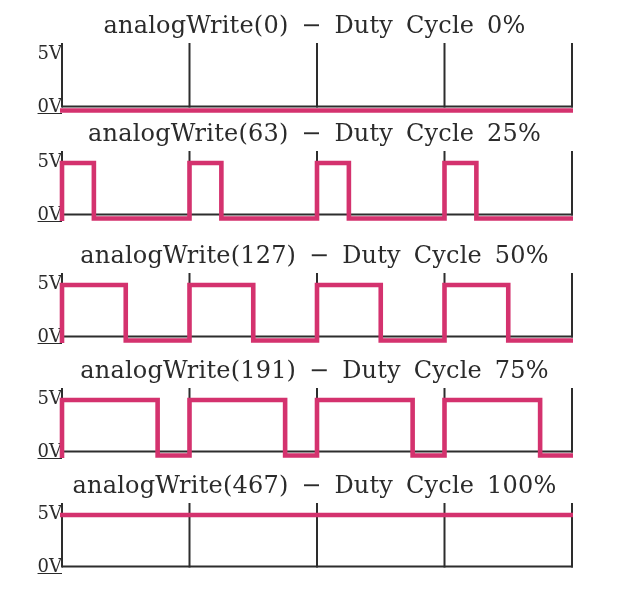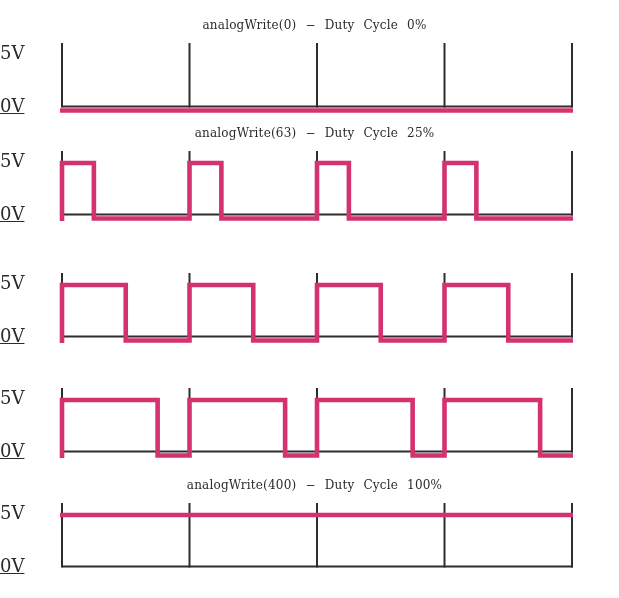--- a/index.html
+++ b/index.html
@@ -4,26 +4,26 @@
 <style>
   html,body{margin:0;padding:0;background:#ffffff;}
   body{
     width:619px;height:598px;position:relative;overflow:hidden;
     font-family:"DejaVu Serif", serif;
   }
   #figure{position:absolute;left:0;top:0;width:619px;height:598px;}
   .panel{position:absolute;left:0;width:619px;height:115px;}
   .panel-title{
     position:absolute;left:10px;right:0;top:14px;height:22px;line-height:22px;
-    text-align:center;font-size:12px;color:#2b2b2b;
+    text-align:center;font-size:24px;color:#2b2b2b;
     word-spacing:5px;letter-spacing:0.2px;white-space:nowrap;
   }
   .ylabel{
-    position:absolute;left:0;width:50px;
-    font-size:18px;line-height:22px;color:#2b2b2b;white-space:nowrap;
+    position:absolute;left:0;width:50px;text-align:right;
+    font-size:18px;line-height:22px;color:#2b2b2b;white-space:nowrap;padding-left:12px;
   }
   .ylabel.high{top:42px;}
   .ylabel.low{top:95px;text-decoration:underline;}
   .wave-svg{position:absolute;left:0;top:0;width:619px;height:115px;display:block;}
 </style>
 </head>
 <body>
 
 <div id="figure">
   <div class="panel" style="top: 0px;">
@@ -50,49 +50,51 @@
         <line x1="189.5" y1="43" x2="189.5" y2="107.5" stroke="#2d2d2d" stroke-width="2"></line>
         <line x1="317" y1="43" x2="317" y2="107.5" stroke="#2d2d2d" stroke-width="2"></line>
         <line x1="444.5" y1="43" x2="444.5" y2="107.5" stroke="#2d2d2d" stroke-width="2"></line>
         <line x1="572" y1="43" x2="572" y2="107.5" stroke="#2d2d2d" stroke-width="2"></line>
         <line x1="62" y1="106.5" x2="573" y2="106.5" stroke="#2d2d2d" stroke-width="2"></line>
         <path d="M 62 113 L 62 55 L 93.875 55 L 93.875 110.5 L 189.5 110.5 L 189.5 55 L 221.375 55 L 221.375 110.5 L 317 110.5 L 317 55 L 348.875 55 L 348.875 110.5 L 444.5 110.5 L 444.5 55 L 476.375 55 L 476.375 110.5 L 573 110.5" fill="none" stroke="#d4326e" stroke-width="4.6" stroke-linejoin="miter" stroke-linecap="butt"></path>
       </svg>
     </div>
 
   <div class="panel" style="top: 230px;">
+    <div class="panel-title">analogWrite(127) − Duty Cycle 50%</div>
     <div class="ylabel high">5V</div>
     <div class="ylabel low">0V</div>
   <svg class="wave-svg" width="619" height="115" viewBox="0 0 619 115">
         <line x1="62" y1="43" x2="62" y2="107.5" stroke="#2d2d2d" stroke-width="2"></line>
         <line x1="189.5" y1="43" x2="189.5" y2="107.5" stroke="#2d2d2d" stroke-width="2"></line>
         <line x1="317" y1="43" x2="317" y2="107.5" stroke="#2d2d2d" stroke-width="2"></line>
         <line x1="444.5" y1="43" x2="444.5" y2="107.5" stroke="#2d2d2d" stroke-width="2"></line>
         <line x1="572" y1="43" x2="572" y2="107.5" stroke="#2d2d2d" stroke-width="2"></line>
         <line x1="62" y1="106.5" x2="573" y2="106.5" stroke="#2d2d2d" stroke-width="2"></line>
         <path d="M 62 113 L 62 55 L 125.75 55 L 125.75 110.5 L 189.5 110.5 L 189.5 55 L 253.25 55 L 253.25 110.5 L 317 110.5 L 317 55 L 380.75 55 L 380.75 110.5 L 444.5 110.5 L 444.5 55 L 508.25 55 L 508.25 110.5 L 573 110.5" fill="none" stroke="#d4326e" stroke-width="4.6" stroke-linejoin="miter" stroke-linecap="butt"></path>
       </svg>
     </div>
 
   <div class="panel" style="top: 345px;">
+    <div class="panel-title">analogWrite(191) − Duty Cycle 75%</div>
     <div class="ylabel high">5V</div>
     <div class="ylabel low">0V</div>
   <svg class="wave-svg" width="619" height="115" viewBox="0 0 619 115">
         <line x1="62" y1="43" x2="62" y2="107.5" stroke="#2d2d2d" stroke-width="2"></line>
         <line x1="189.5" y1="43" x2="189.5" y2="107.5" stroke="#2d2d2d" stroke-width="2"></line>
         <line x1="317" y1="43" x2="317" y2="107.5" stroke="#2d2d2d" stroke-width="2"></line>
         <line x1="444.5" y1="43" x2="444.5" y2="107.5" stroke="#2d2d2d" stroke-width="2"></line>
         <line x1="572" y1="43" x2="572" y2="107.5" stroke="#2d2d2d" stroke-width="2"></line>
         <line x1="62" y1="106.5" x2="573" y2="106.5" stroke="#2d2d2d" stroke-width="2"></line>
         <path d="M 62 113 L 62 55 L 157.625 55 L 157.625 110.5 L 189.5 110.5 L 189.5 55 L 285.125 55 L 285.125 110.5 L 317 110.5 L 317 55 L 412.625 55 L 412.625 110.5 L 444.5 110.5 L 444.5 55 L 540.125 55 L 540.125 110.5 L 573 110.5" fill="none" stroke="#d4326e" stroke-width="4.6" stroke-linejoin="miter" stroke-linecap="butt"></path>
       </svg>
     </div>
 
   <div class="panel" style="top: 460px;">
-    <div class="panel-title">analogWrite(400) − Duty Cycle 100%</div>
+    <div class="panel-title">analogWrite(467) − Duty Cycle 100%</div>
     <div class="ylabel high">5V</div>
     <div class="ylabel low">0V</div>
   <svg class="wave-svg" width="619" height="115" viewBox="0 0 619 115">
         <line x1="62" y1="43" x2="62" y2="107.5" stroke="#2d2d2d" stroke-width="2"></line>
         <line x1="189.5" y1="43" x2="189.5" y2="107.5" stroke="#2d2d2d" stroke-width="2"></line>
         <line x1="317" y1="43" x2="317" y2="107.5" stroke="#2d2d2d" stroke-width="2"></line>
         <line x1="444.5" y1="43" x2="444.5" y2="107.5" stroke="#2d2d2d" stroke-width="2"></line>
         <line x1="572" y1="43" x2="572" y2="107.5" stroke="#2d2d2d" stroke-width="2"></line>
         <line x1="62" y1="106.5" x2="573" y2="106.5" stroke="#2d2d2d" stroke-width="2"></line>
         <path d="M 60 55 L 573 55" fill="none" stroke="#d4326e" stroke-width="4.6" stroke-linejoin="miter" stroke-linecap="butt"></path>

